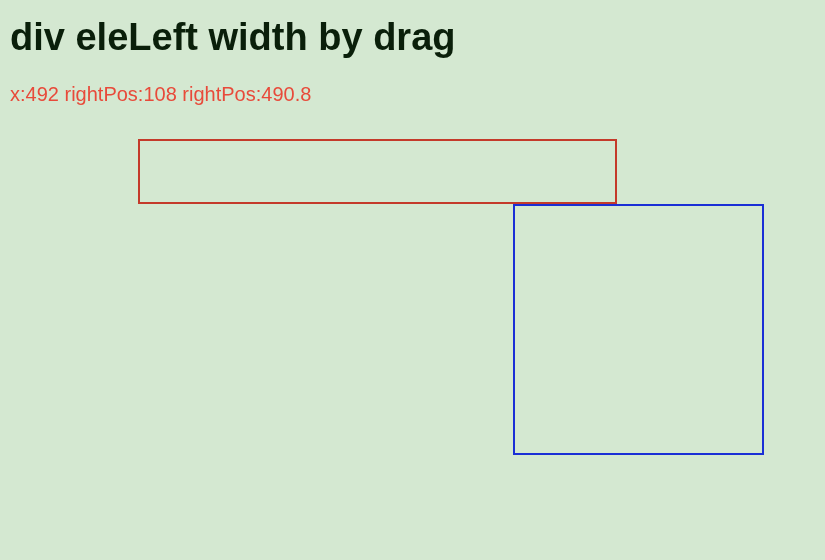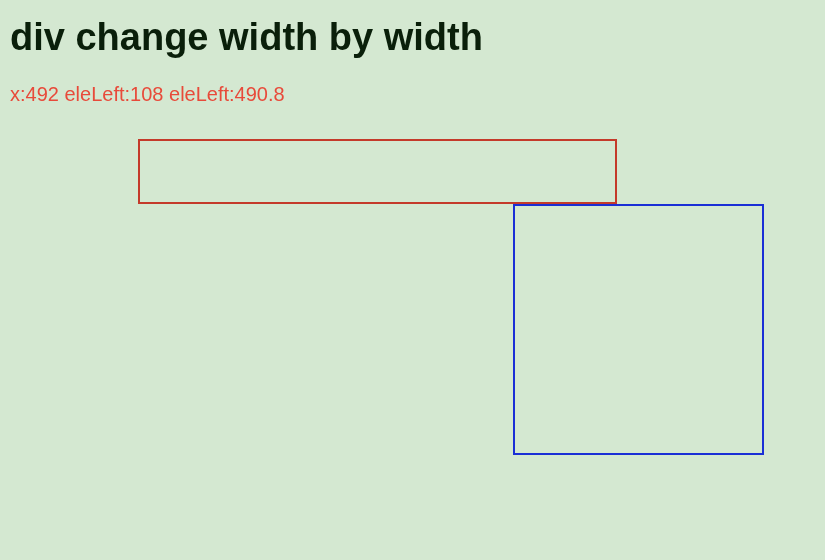--- a/index.html
+++ b/index.html
@@ -43,16 +43,16 @@
       width: 251px;
       height: 251px;
       border: 2px solid #1a2fd6;
       background: transparent;
       cursor: move;
     }
   </style>
 </head>
 <body>
 
-<h1 class="title">div change width by width</h1>
-<div class="status">x:492 eleLeft:108 eleLeft:490.8</div>
+<h1 class="title">div eleLeft width by drag</h1>
+<div class="status">x:492 rightPos:108 rightPos:490.8</div>
 <div class="red-box"></div>
 <div class="blue-box"></div>
 
 </body></html>

